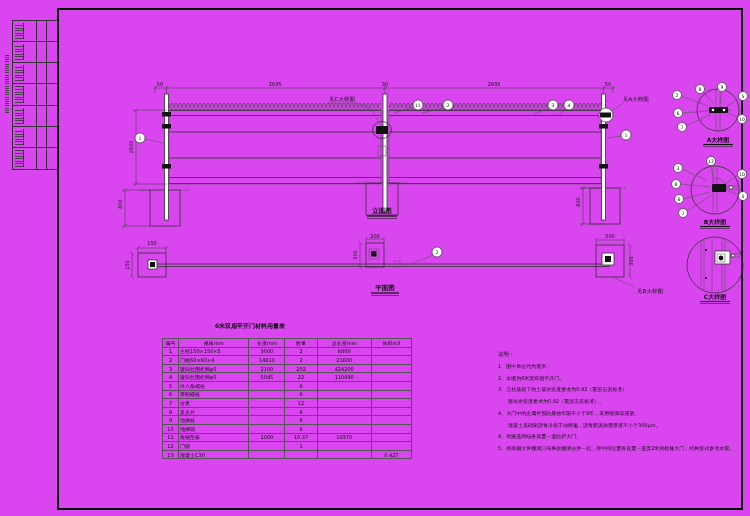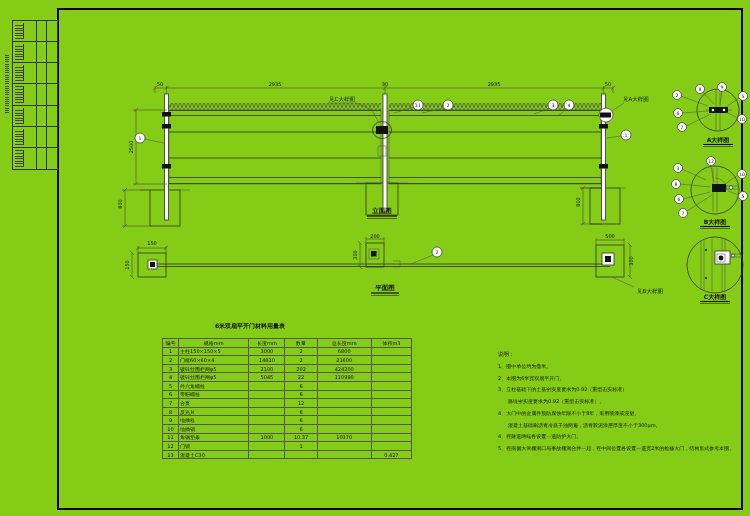--- a/index.html
+++ b/index.html
@@ -1,16 +1,16 @@
 <!DOCTYPE html>
 <html><head>
 <meta charset="utf-8">
 <style>
   html,body{margin:0;padding:0;background:#fff}
-  #page{position:relative;width:750px;height:516px;background:#84cc16;overflow:hidden;
+  #page{position:relative;width:750px;height:516px;background:#d946ef;overflow:hidden;
         font-family:"DejaVu Sans",sans-serif;color:#111}
   .abs{position:absolute}
   
   #main-border{left:57px;top:8px;width:682px;height:498px;border:2px solid #000}
   #title-strip{left:12px;top:20px;width:44px;height:148px;border:1px solid #333;
                display:grid;grid-template-rows:repeat(7,1fr)}
   .tb-row{border-bottom:1px solid #333;display:grid;grid-template-columns:13px 11px 10px 10px}
   .tb-row:last-child{border-bottom:none}
   .tb-cell{border-right:1px solid #333}
   .tb-cell:last-child{border-right:none}

